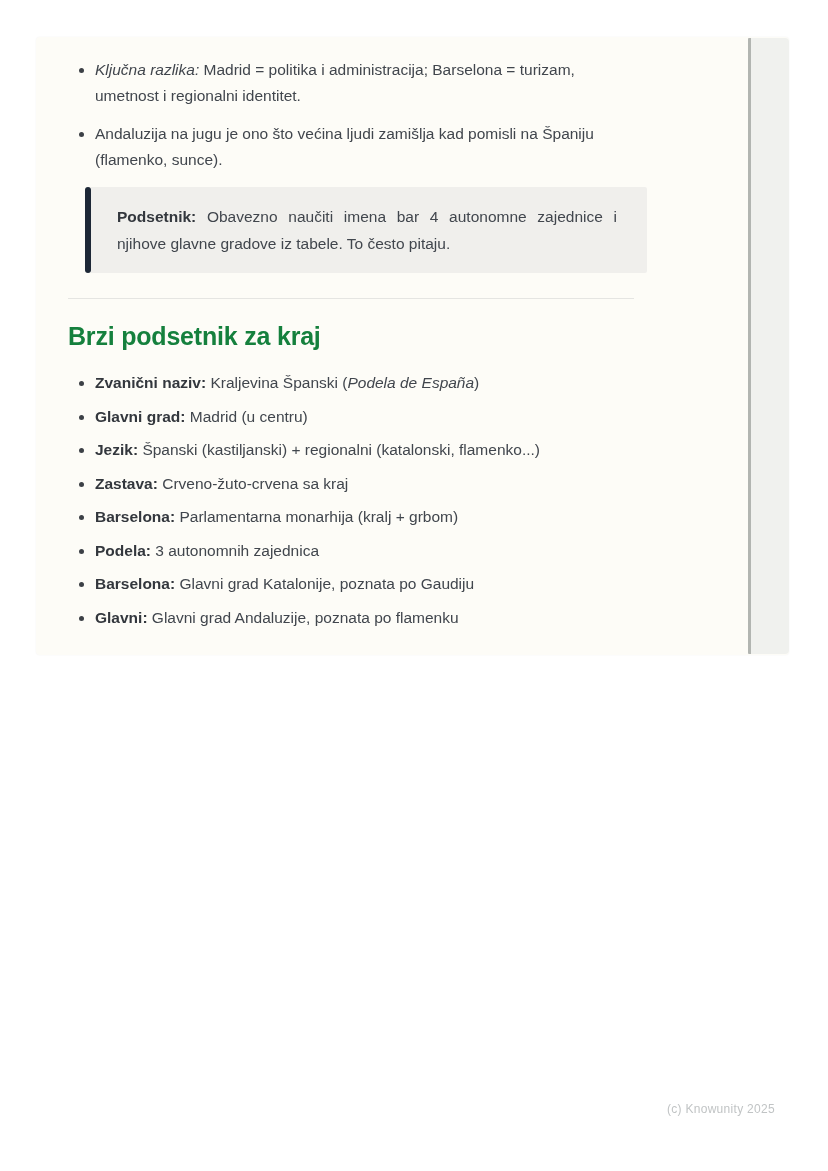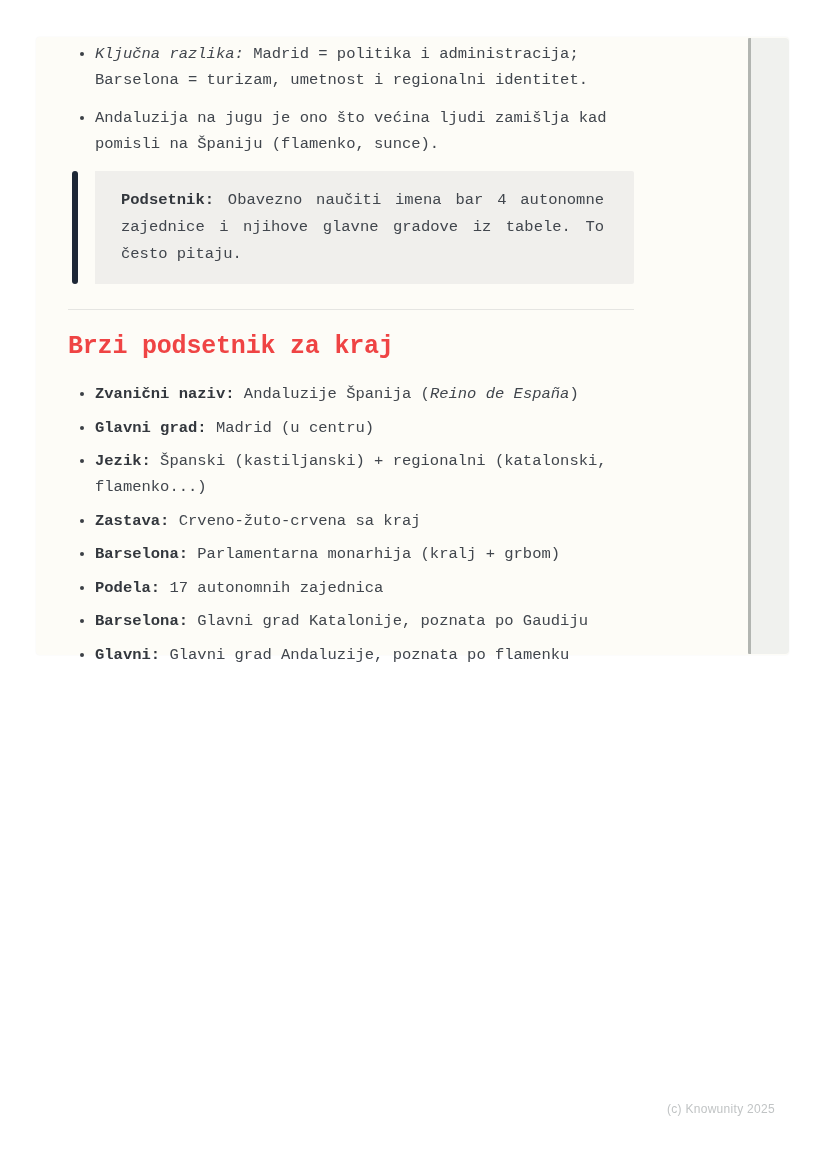--- a/index.html
+++ b/index.html
@@ -21,40 +21,38 @@
   .scroll-strip {
     position: absolute;
     right: 0; top: 1px; bottom: 1px;
     width: 41px;
     background: #f0f1ee;
     border-left: 3px solid #b2b5b1;
     border-radius: 1px 4px 4px 1px;
   }
   .content {
     position: absolute;
-    left: 32px; top: 4px;
+    left: 32px; top: 20px;
     width: 566px;
     color: #41464d;
     font-size: 15.5px;
     line-height: 26px;
-    font-family: Liberation Mono, monospace;
   }
   ul.top-list {
     list-style: disc;
     padding-left: 27px;
     margin: 0;
   }
   ul.top-list li { margin-bottom: 12px; }
   ul.top-list li::marker, ul.main-list li::marker { color: #3c4046; font-size: 15px; }
   .italic { font-style: italic; }
   .callout {
     display: flex;
-    margin: 14px 0 0 4px;
+    margin: 14px 0 0 17px;
     width: 562px;
-    gap: 17px;
   }
   .callout-bar {
     width: 6px;
     flex-shrink: 0;
     background: #1d2736;
     border-radius: 4px;
   }
   .callout-body {
     flex: 1;
     background: #f0efec;
@@ -68,21 +66,21 @@
     border: none;
     border-top: 1px solid #e5e5e2;
     margin: 25px 0 0 0;
     width: 566px;
   }
   h2.section-heading {
     margin: 21px 0 0 0;
     font-size: 25px;
     line-height: 32px;
     font-weight: 700;
-    color: #ef4444;
+    color: #15803d;
     letter-spacing: -0.2px;
   }
   ul.main-list {
     list-style: disc;
     padding-left: 27px;
     margin: 18px 0 0 0;
   }
   ul.main-list li { margin-bottom: 7.5px; }
   .page-footer {
     position: absolute;
@@ -109,26 +107,26 @@
     <div class="callout">
       <div class="callout-bar"></div>
       <div class="callout-body"><strong>Podsetnik:</strong><span> Obavezno naučiti imena bar 4 autonomne zajednice i njihove glavne gradove iz tabele. To često pitaju.</span></div>
     </div>
 
     <hr class="divider">
 
     <h2 class="section-heading">Brzi podsetnik za kraj</h2>
 
     <ul class="main-list">
-      <li><strong>Zvanični naziv:</strong><span> Andaluzije Španija (</span><span class="italic">Reino de España</span><span>)</span></li>
+      <li><strong>Zvanični naziv:</strong><span> Kraljevina Španski (</span><span class="italic">Podela de España</span><span>)</span></li>
       <li><strong>Glavni grad:</strong><span> Madrid (u centru)</span></li>
       <li><strong>Jezik:</strong><span> Španski (kastiljanski) + regionalni (katalonski, flamenko...)</span></li>
       <li><strong>Zastava:</strong><span> Crveno-žuto-crvena sa kraj</span></li>
       <li><strong>Barselona:</strong><span> Parlamentarna monarhija (kralj + grbom)</span></li>
-      <li><strong>Podela:</strong><span> 17 autonomnih zajednica</span></li>
+      <li><strong>Podela:</strong><span> 3 autonomnih zajednica</span></li>
       <li><strong>Barselona:</strong><span> Glavni grad Katalonije, poznata po Gaudiju</span></li>
       <li><strong>Glavni:</strong><span> Glavni grad Andaluzije, poznata po flamenku</span></li>
     </ul>
 
   </div>
 </div>
 
 <div class="page-footer">(c) Knowunity 2025</div>
 
 </body></html>

